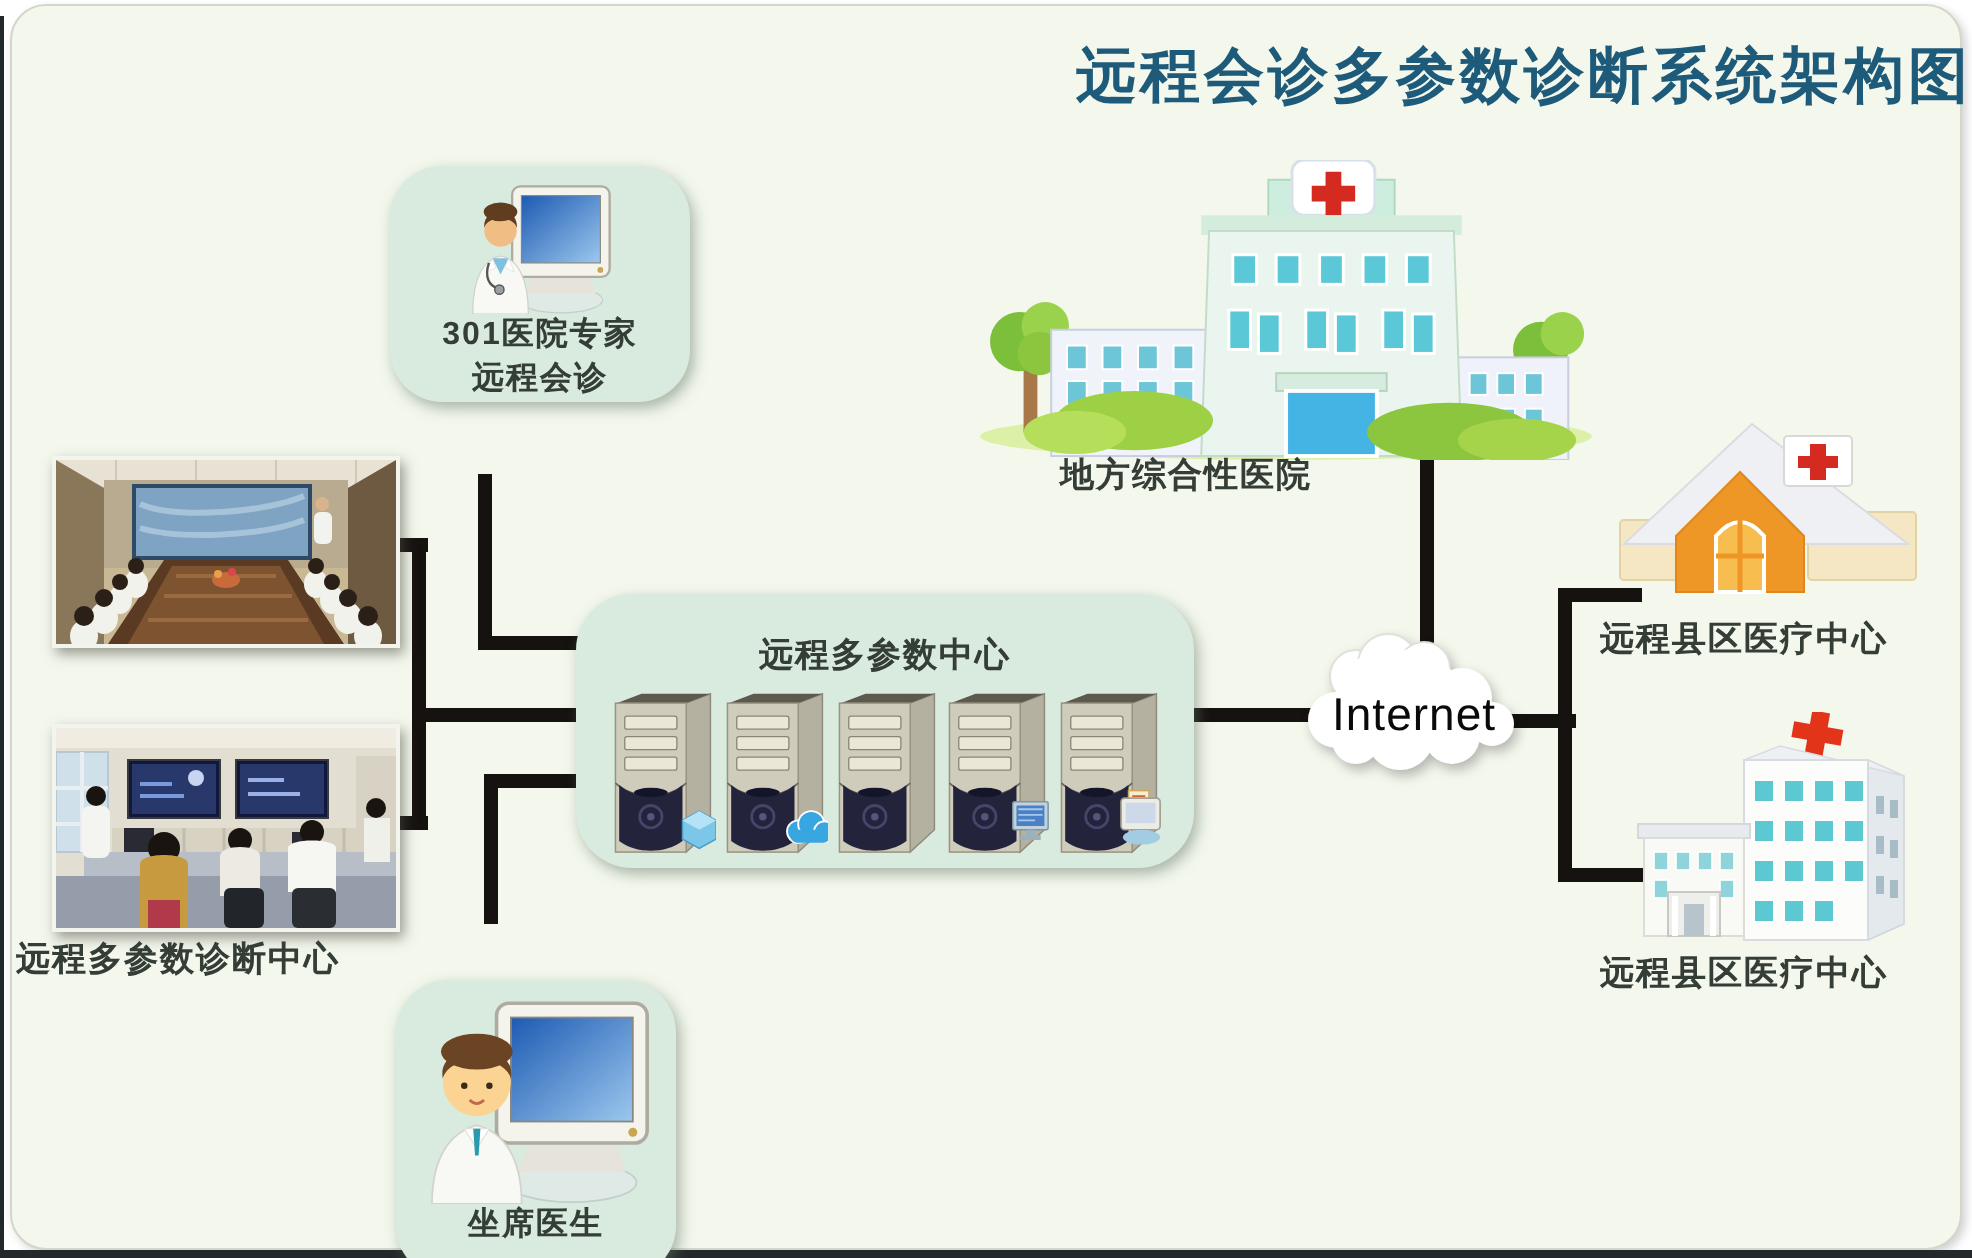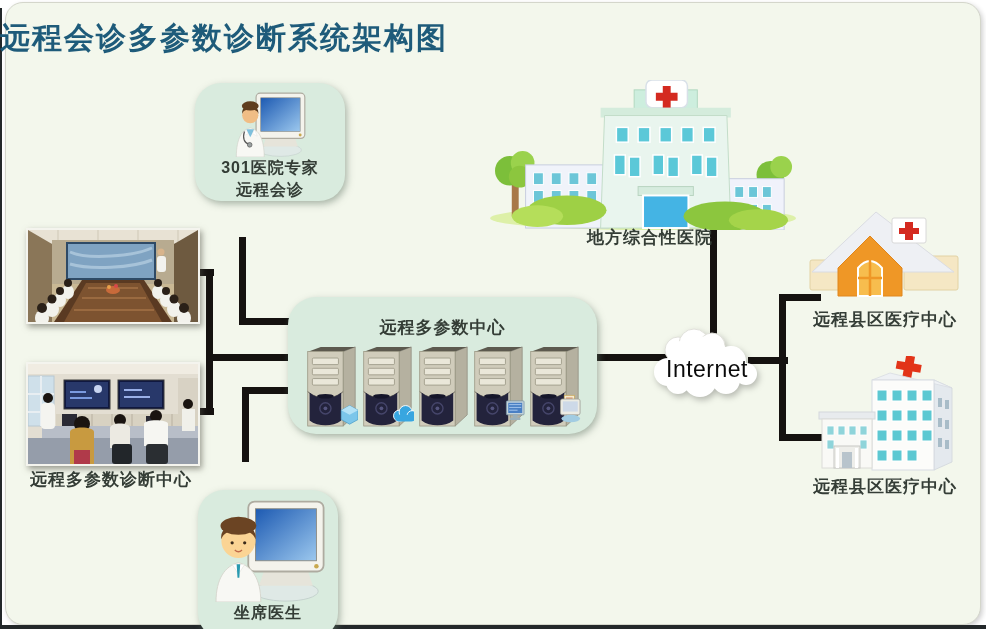--- a/index.html
+++ b/index.html
@@ -3,37 +3,37 @@
 <meta charset="utf-8">
 <style>
   html,body{margin:0;padding:0;background:#ffffff;}
   #canvas{position:relative;width:986px;height:629px;overflow:hidden;
     font-family:"Liberation Sans","DejaVu Sans",sans-serif;}
   .panel{position:absolute;left:5px;top:2px;width:974px;height:621px;
     background:#f3f7ec;border:1px solid #d4d6cb;border-radius:18px;
     box-shadow:2px 2px 5px rgba(0,0,0,.18);}
   .edge-left{position:absolute;left:0;top:8px;width:2px;height:618px;background:#23282a;}
   .bottom-bar{position:absolute;left:0;top:625px;width:986px;height:4px;background:#23282a;}
-  .title{position:absolute;left:0;top:18px;width:986px;text-align:left;
+  .title{position:absolute;left:0;top:18px;width:986px;text-align:right;
     font-size:30px;font-weight:bold;letter-spacing:2px;color:#1e5b7a;z-index:3;}
   .line{position:absolute;background:#151210;z-index:1;}
   .node-box{position:absolute;background:#d9ebde;border-radius:26px;z-index:2;
     box-shadow:2px 3px 7px rgba(95,115,100,.5);display:flex;flex-direction:column;align-items:center;}
   .node-label{font-weight:bold;font-size:16px;color:#343d36;letter-spacing:1px;
     text-align:center;line-height:22px;}
-  .label{position:absolute;text-align:center;font-weight:bold;font-size:17px;
+  .label{position:absolute;font-weight:bold;font-size:17px;
     color:#343d36;letter-spacing:1px;z-index:2;}
   .photo{position:absolute;border:2px solid #f4f4ee;z-index:2;
     box-shadow:2px 3px 6px rgba(80,80,70,.55);}
   .photo svg{display:block;}
   .art{position:absolute;z-index:2;}
   .servers{display:flex;justify-content:space-between;width:100%;
     box-sizing:border-box;padding:3px 16px 0 16px;}
   .servers svg{width:54px;height:88px;}
-  #cloud{position:absolute;left:648px;top:324px;width:118px;height:82px;z-index:2;}
+  #cloud{position:absolute;left:648px;top:312px;width:118px;height:82px;z-index:2;}
   #cloud svg{filter:drop-shadow(2px 3px 3px rgba(0,0,0,.25));}
   .cloud-label{position:absolute;left:0;right:0;top:32px;text-align:center;
     font-size:23px;color:#0a0a0a;letter-spacing:0.5px;}
 </style>
 </head>
 <body>
 
 <div id="canvas">
   <div class="panel"></div>
   <div class="edge-left"></div>

